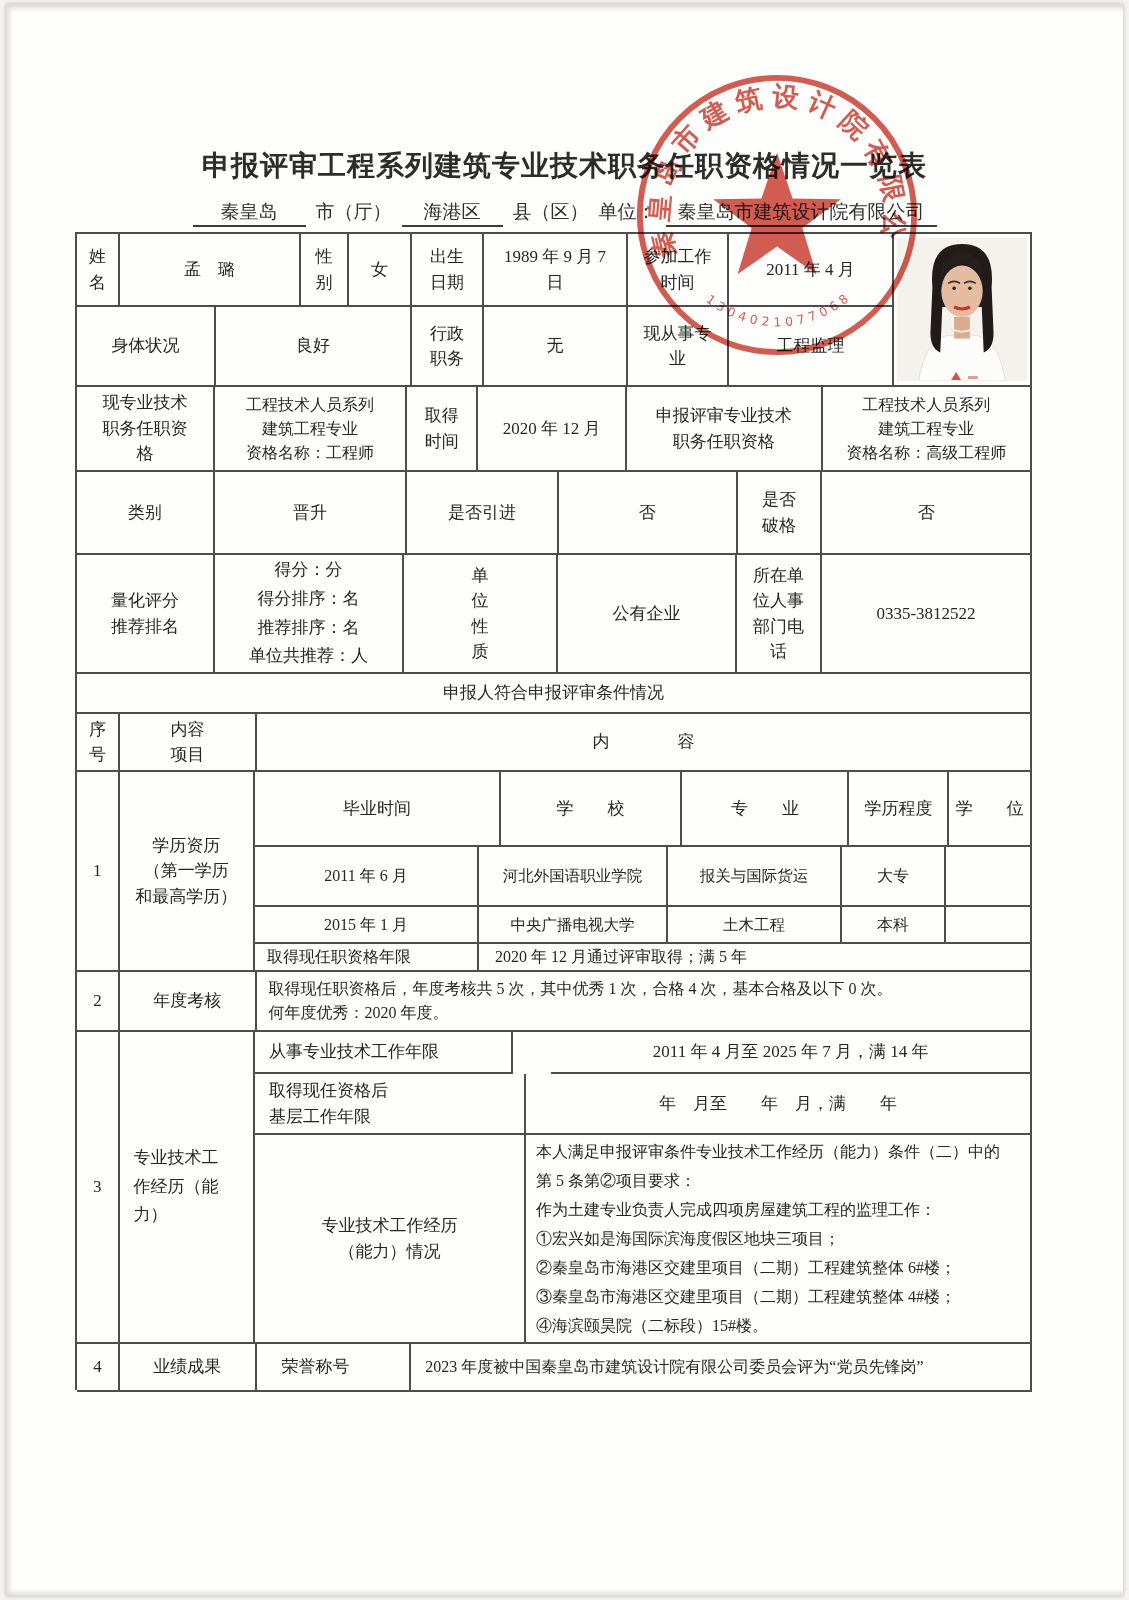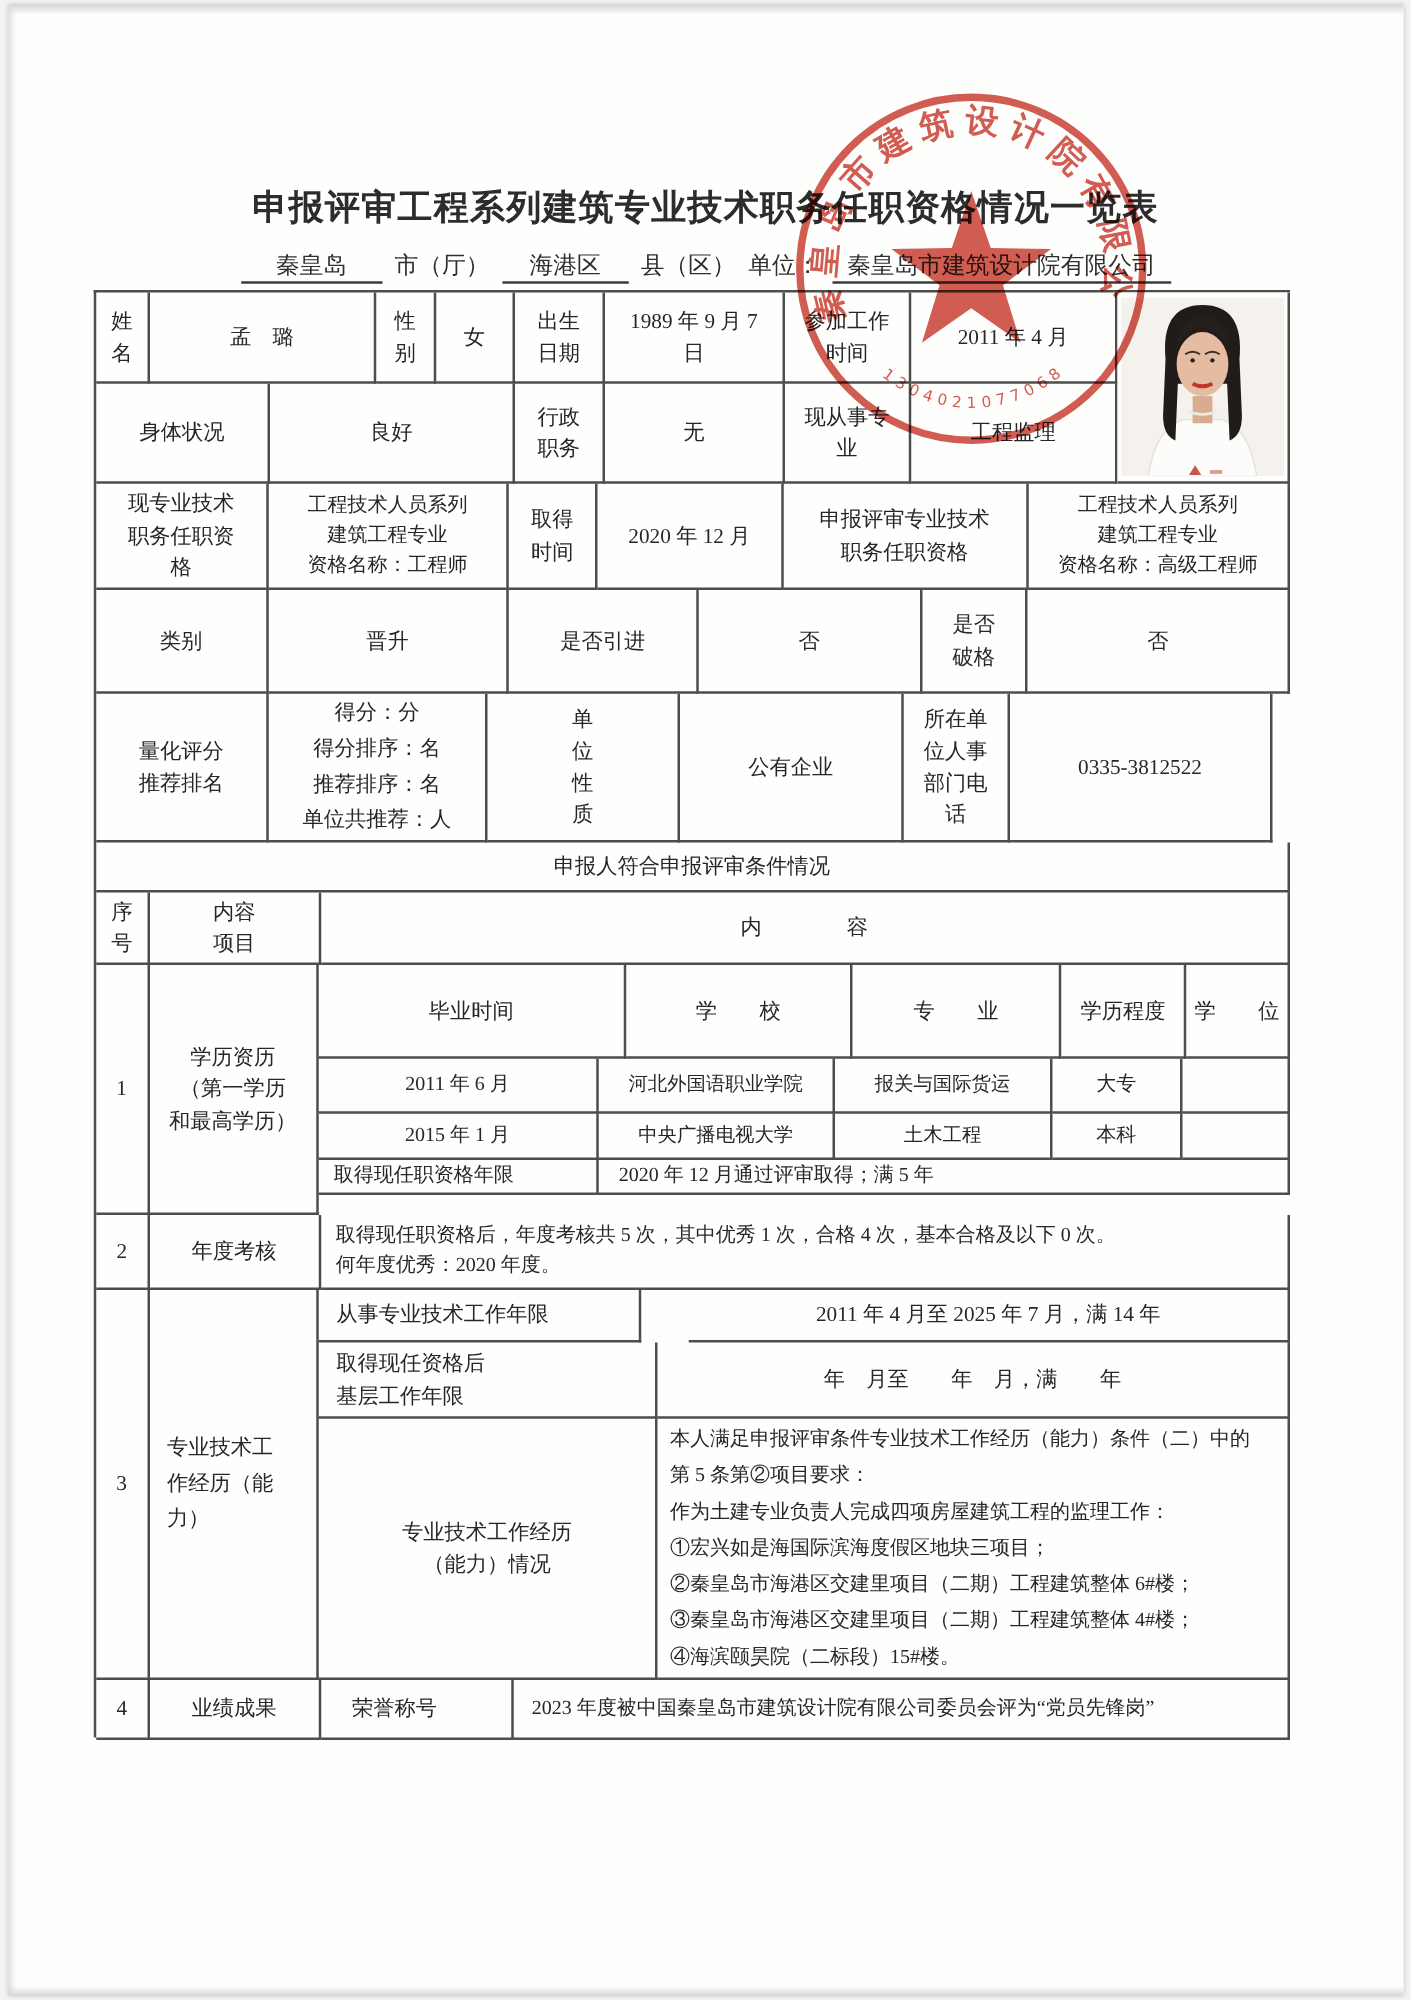--- a/index.html
+++ b/index.html
@@ -138,21 +138,21 @@
     <div class="c" style="width:138px;">类别</div>
     <div class="c" style="width:193px;">晋升</div>
     <div class="c" style="width:152px;">是否引进</div>
     <div class="c" style="width:179px;">否</div>
     <div class="c" style="width:85px;padding:0 22px;">是否破格</div>
     <div class="c" style="width:210px;">否</div>
   </div>
 
   <div class="row" style="height:119px;">
     <div class="c" style="width:138px;padding:0 32px;">量化评分推荐排名</div>
-    <div class="c ln" style="width:175px;">
+    <div class="c ln" style="width:189px;">
       <div>得分：分</div>
       <div>得分排序：名</div>
       <div>推荐排序：名</div>
       <div>单位共推荐：人</div>
     </div>
     <div class="c" style="width:152px;padding:0 76px;">单位性质</div>
     <div class="c" style="width:179px;">公有企业</div>
     <div class="c" style="width:85px;padding:0 10px;">所在单位人事部门电话</div>
     <div class="c" style="width:210px;">0335-3812522</div>
   </div>
@@ -175,21 +175,21 @@
       <div>和最高学历）</div>
     </div>
     <div class="col" style="width:777px;">
       <div class="row" style="height:75px;">
         <div class="c" style="width:256px;">毕业时间</div>
         <div class="c" style="width:189px;">学　　校</div>
         <div class="c" style="width:174px;">专　　业</div>
         <div class="c" style="width:104px;">学历程度</div>
         <div class="c" style="width:86px;">学　　位</div>
       </div>
-      <div class="row" style="height:44px;font-family:Liberation Serif, serif;">
+      <div class="row" style="height:60px;font-family:Liberation Serif, serif;">
         <div class="c sm" style="width:224px;">2011 年 6 月</div>
         <div class="c xs" style="width:189px;">河北外国语职业学院</div>
         <div class="c xs" style="width:174px;">报关与国际货运</div>
         <div class="c sm" style="width:104px;">大专</div>
         <div class="c" style="width:86px;"></div>
       </div>
       <div class="row" style="height:37px;">
         <div class="c sm" style="width:224px;">2015 年 1 月</div>
         <div class="c xs" style="width:189px;">中央广播电视大学</div>
         <div class="c xs" style="width:174px;">土木工程</div>

